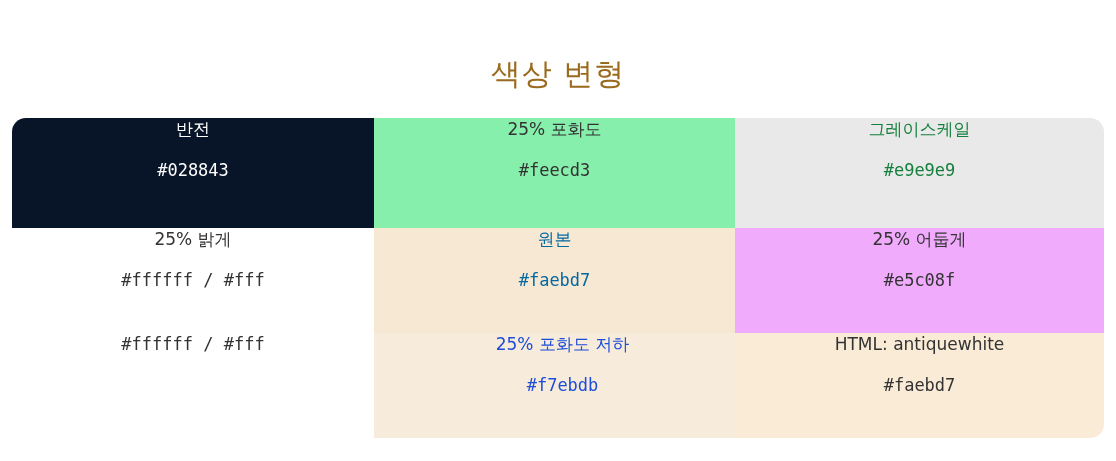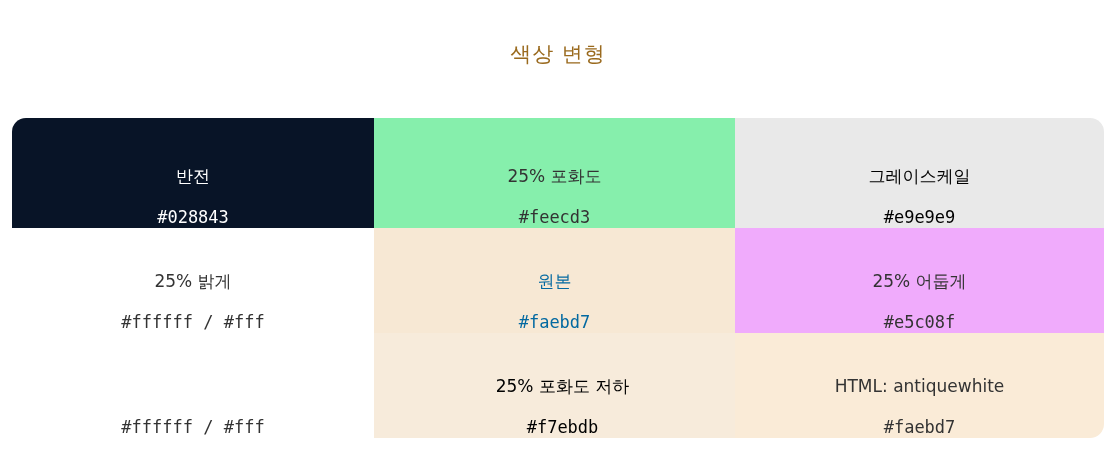--- a/index.html
+++ b/index.html
@@ -15,44 +15,44 @@
   }
   .page {
     position: relative;
     width: 1116px;
     height: 461px;
     box-sizing: border-box;
   }
   .page-title {
     text-align: center;
     font-family: "DejaVu Sans", sans-serif;
-    font-size: 21px;
+    font-size: 30px;
     font-weight: normal;
     color: #9a6a1e;
     margin: 0;
-    padding-top: 42px;
+    padding-top: 56px;
     letter-spacing: 1px;
     line-height: 1.2;
   }
   .variation-grid {
     position: absolute;
     left: 12px;
     top: 118px;
     width: 1092px;
     display: grid;
     grid-template-columns: 362px 361px 369px;
     grid-template-rows: 110px 105px 105px;
     border-radius: 14px;
     overflow: hidden;
   }
   .swatch {
     display: flex;
     flex-direction: column;
     align-items: center;
-    justify-content: flex-end;
+    justify-content: flex-start;
     box-sizing: border-box;
     text-align: center;
   }
   .swatch-label {
     font-family: "DejaVu Sans", sans-serif;
     font-size: 17px;
     line-height: 1.35;
     margin-bottom: 18px;
     white-space: nowrap;
   }
@@ -75,21 +75,21 @@
     <div class="swatch" style="background-color: rgb(8, 20, 39); color: rgb(255, 255, 255);">
       <div class="swatch-label">반전</div>
       <div class="swatch-value">#028843</div>
     </div>
 
     <div class="swatch" style="background-color: #86efac; color: rgb(51, 51, 51);">
       <div class="swatch-label">25% 포화도</div>
       <div class="swatch-value">#feecd3</div>
     </div>
 
-    <div class="swatch" style="background-color: rgb(233, 233, 233); color: #000000;">
+    <div class="swatch" style="background-color: rgb(233, 233, 233); color: #15803d;">
       <div class="swatch-label">그레이스케일</div>
       <div class="swatch-value">#e9e9e9</div>
     </div>
 
     <div class="swatch" style="background-color: rgb(255, 255, 255); color: rgb(51, 51, 51);">
       <div class="swatch-label">25% 밝게</div>
       <div class="swatch-value">#ffffff / #fff</div>
     </div>
 
     <div class="swatch" style="background-color: rgb(247, 232, 212); color: #0369a1;">
@@ -99,21 +99,21 @@
 
     <div class="swatch" style="background-color: #f0abfc; color: rgb(51, 51, 51);">
       <div class="swatch-label">25% 어둡게</div>
       <div class="swatch-value">#e5c08f</div>
     </div>
 
     <div class="swatch" style="background-color: rgb(255, 255, 255); color: rgb(51, 51, 51);">
       <div class="swatch-value">#ffffff / #fff</div>
     </div>
 
-    <div class="swatch" style="background-color: rgb(247, 235, 219); color: #000000; padding-left: 16px;">
+    <div class="swatch" style="background-color: rgb(247, 235, 219); color: #1d4ed8; padding-left: 16px;">
       <div class="swatch-label">25% 포화도 저하</div>
       <div class="swatch-value">#f7ebdb</div>
     </div>
 
     <div class="swatch" style="background-color: rgb(250, 235, 215); color: rgb(51, 51, 51);">
       <div class="swatch-label">HTML: antiquewhite</div>
       <div class="swatch-value">#faebd7</div>
     </div>
 
   </div>

